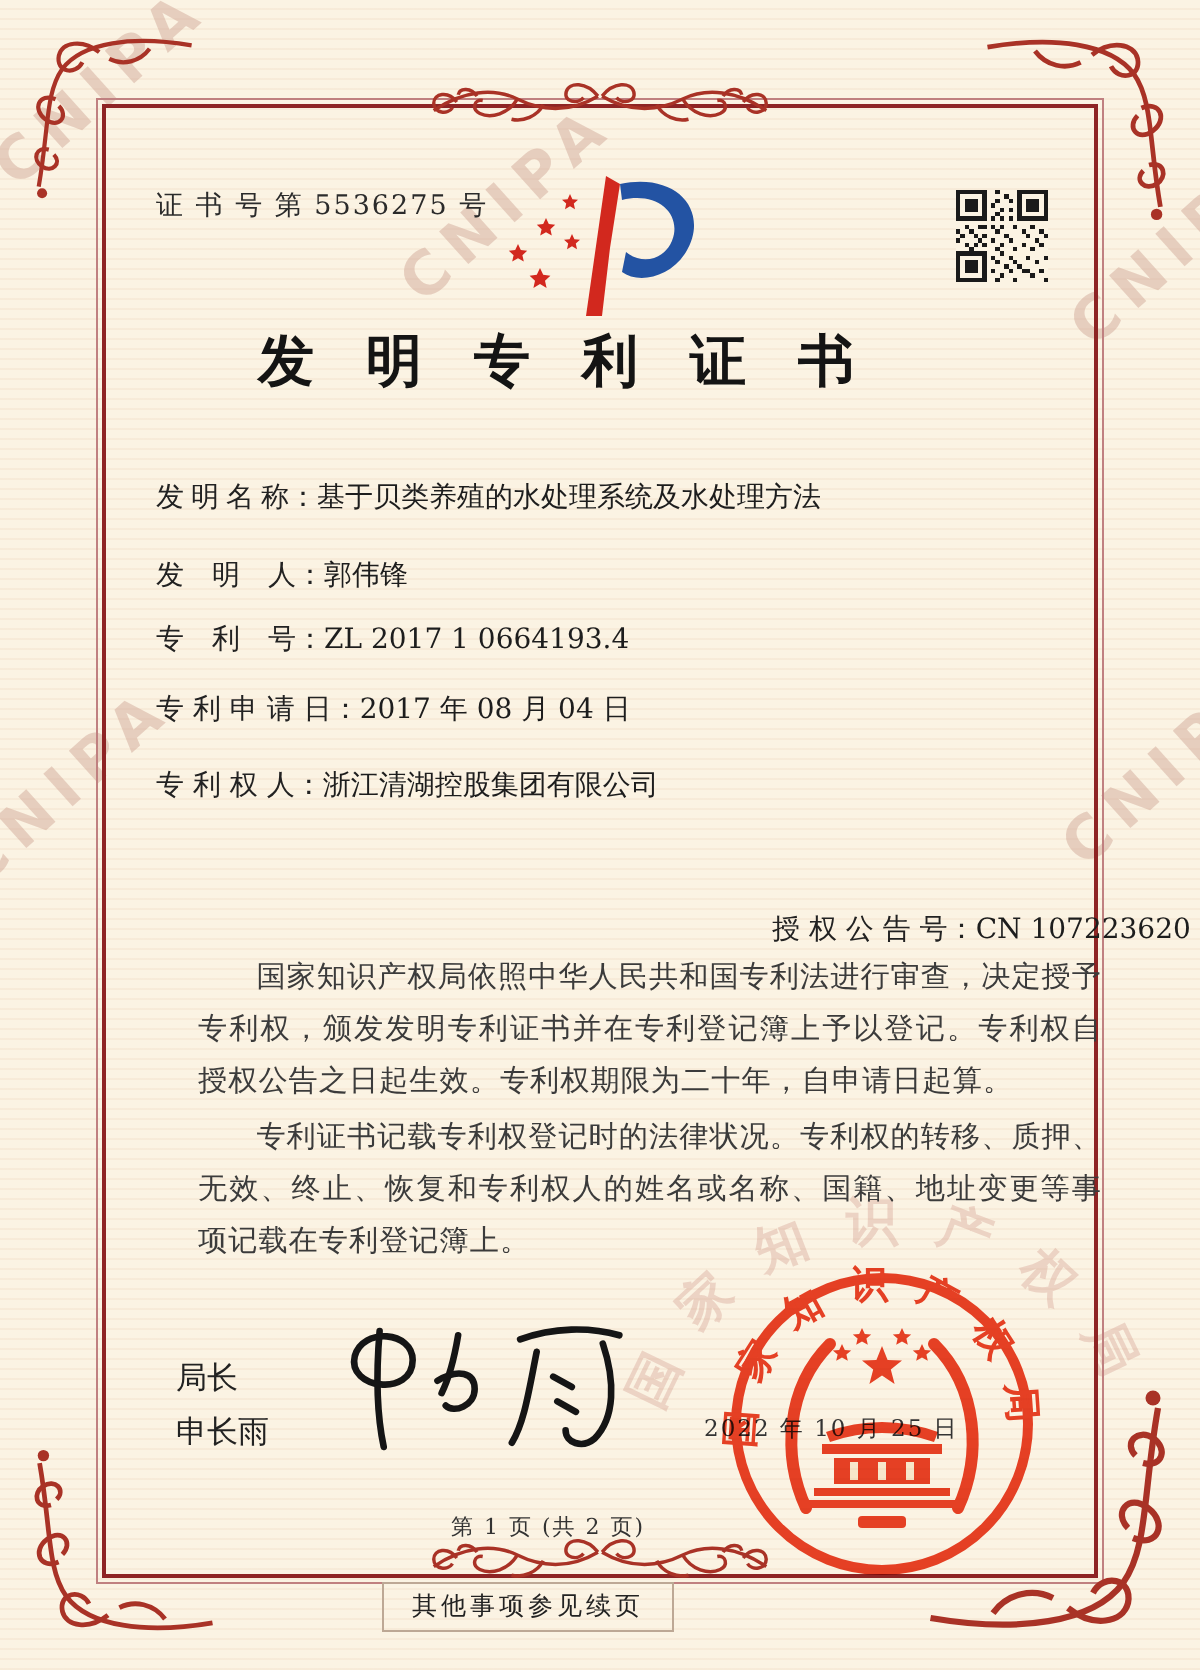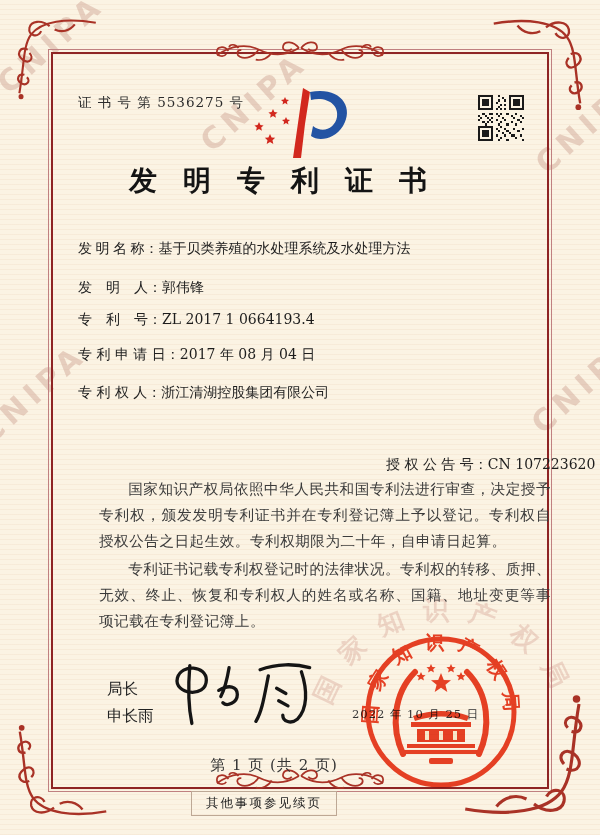--- a/index.html
+++ b/index.html
@@ -28,29 +28,29 @@
       padding-left:26px;box-sizing:border-box;z-index:3;}
   .row{position:absolute;left:78px;font-size:14px;color:#222;white-space:pre;z-index:3;}
   .row .lbl{color:#222;}
   .row .val{color:#1d1d1d;}
   .row2{position:absolute;left:308px;top:0;white-space:pre;}
   .paras{position:absolute;left:75px;top:476px;width:452px;z-index:3;
       font-size:14.6px;line-height:1.78;color:#3b3b3b;text-align:justify;
       letter-spacing:.5px;margin-left:24px;}
   .paras p{margin:0 0 2px 0;text-indent:2em;}
   .sig-block{position:absolute;left:88px;top:676px;font-size:15.5px;
-      line-height:27px;color:#222;z-index:3;margin-left:19px;}
+      line-height:27px;color:#222;z-index:3;}
   .sig-script{position:absolute;left:165px;top:655px;z-index:3;}
   .seal-date{position:absolute;left:352px;top:707px;font-size:11.5px;
       color:#333;letter-spacing:1px;z-index:3;white-space:pre;}
   .seal{position:absolute;left:341px;top:612px;z-index:4;
       mix-blend-mode:multiply;opacity:.95;}
   .seal-wm{position:absolute;left:295px;top:580px;z-index:1;opacity:.33;}
   .page-no{position:absolute;left:0;top:756px;width:548px;text-align:center;
-      font-size:15px;color:#333;letter-spacing:1px;z-index:3;}
+      font-size:11px;color:#333;letter-spacing:1px;z-index:3;}
   .footer-note-wrap{position:absolute;left:0;top:791px;width:528px;
       text-align:center;z-index:3;}
   .footer-note{display:inline-block;border:1px solid #bda895;
       padding:3px 14px;font-size:12.5px;color:#222;letter-spacing:2px;}
 </style>
 </head>
 <body>
 
 <div class="page">
 

